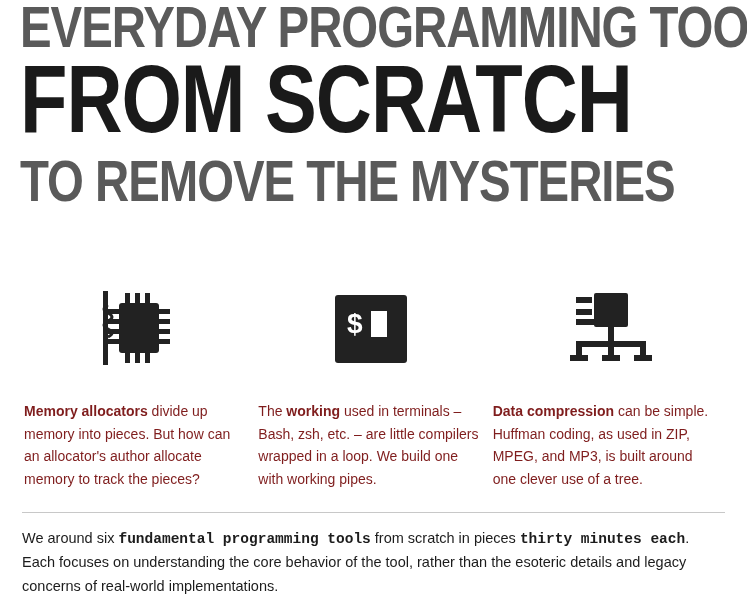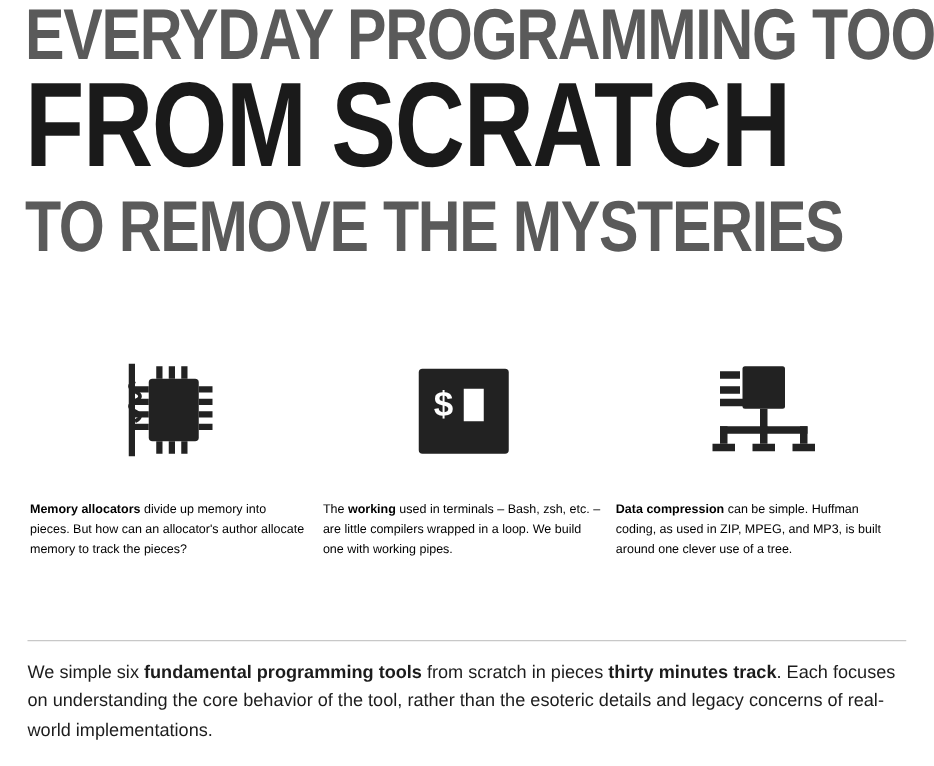--- a/index.html
+++ b/index.html
@@ -72,23 +72,23 @@
   .icon-wrap {
     height: 100px;
     display: flex;
     align-items: center;
     justify-content: center;
     margin-bottom: 22px;
   }
   .icon-wrap svg { display: block; }
 
   .col-text {
-    font-size: 10px;
+    font-size: 14px;
     line-height: 1.62;
-    color: #000000;
+    color: #7f1d1d;
     padding: 0 6px 0 2px;
   }
   .col-text b { font-weight: bold; }
 
   
   .divider {
     position: absolute;
     left: 22px;
     top: 512px;
     width: 703px;
@@ -99,21 +99,21 @@
   
   .footer {
     position: absolute;
     left: 22px;
     top: 527px;
     width: 700px;
     font-size: 14.5px;
     line-height: 1.62;
     color: #1c1c1c;
   }
-  .footer b { font-weight: bold; }
+  .footer b { font-weight: bold; font-family: Liberation Mono, monospace; }
 </style>
 </head>
 <body>
 
 <div class="page">
 
   <div class="headline">
     <div class="headline-line hl-1">Everyday programming tools built</div>
     <div class="headline-line hl-2">from scratch</div>
     <div class="headline-line hl-3">to remove the mysteries</div>
@@ -178,15 +178,15 @@
           </g>
         </svg>
       </div>
       <div class="col-text"><b>Data compression </b><span>can be simple. Huffman coding, as used in ZIP, MPEG, and MP3, is built around one clever use of a tree.</span></div>
     </div>
 
   </div>
 
   <div class="divider"></div>
 
-  <div class="footer"><span>We simple six </span><b>fundamental programming tools</b><span> from scratch in pieces </span><b>thirty minutes track</b><span>. Each focuses on understanding the core behavior of the tool, rather than the esoteric details and legacy concerns of real-world implementations.</span></div>
+  <div class="footer"><span>We around six </span><b>fundamental programming tools</b><span> from scratch in pieces </span><b>thirty minutes each</b><span>. Each focuses on understanding the core behavior of the tool, rather than the esoteric details and legacy concerns of real-world implementations.</span></div>
 
 </div>
 
 </body></html>

